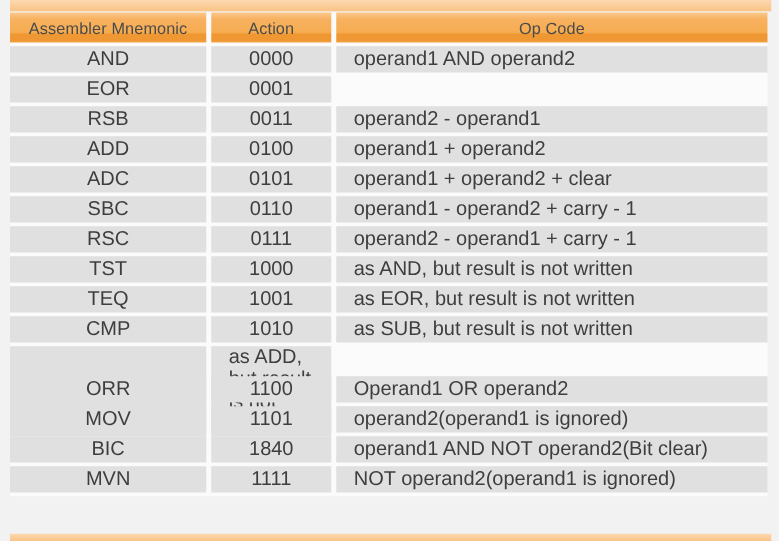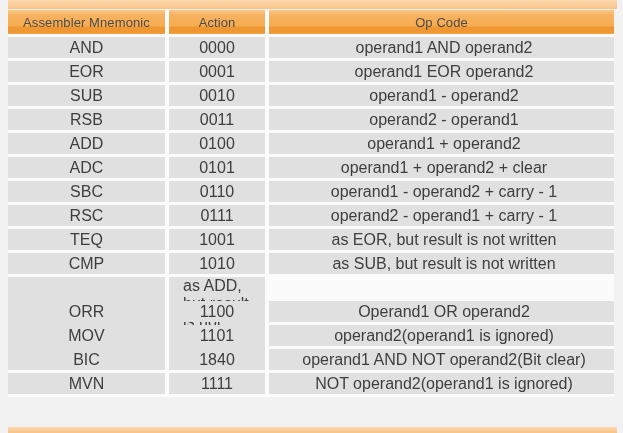--- a/index.html
+++ b/index.html
@@ -41,21 +41,21 @@
     letter-spacing: 0.1px;
   }
   .cell {
     background: #e0e0e0;
     color: #3e3e3e;
     font-size: 16px;
     display: flex; align-items: center;
   }
   .cell.mn, .cell.op { justify-content: center; }
   .cell.ac {
-    justify-content: center;
+    justify-content: flex-start;
     padding: 0 9px 0 14px;
   }
   .anote { text-align: right; }
 </style>
 </head>
 <body>
 
 <div class="strip top"></div>
 
 <div class="table">
@@ -70,34 +70,22 @@
     <div class="cell op">0000</div>
     <div class="cell ac">
       <span class="atext">operand1 AND operand2</span>
       <span class="anote"></span>
     </div>
   </div>
 
   <div class="row">
     <div class="cell mn">EOR</div>
     <div class="cell op">0001</div>
-    <div class="cell ac">
-      <span class="atext">operand1 EOR operand2</span>
-      <span class="anote"></span>
-    </div>
-  </div>
-
-  <div class="row">
-    <div class="cell mn">SUB</div>
-    <div class="cell op">0010</div>
-    <div class="cell ac">
-      <span class="atext">operand1 - operand2</span>
-      <span class="anote"></span>
-    </div>
-  </div>
+  </div>
+
 
   <div class="row">
     <div class="cell mn">RSB</div>
     <div class="cell op">0011</div>
     <div class="cell ac">
       <span class="atext">operand2 - operand1</span>
       <span class="anote"></span>
     </div>
   </div>
 
@@ -130,20 +118,28 @@
 
   <div class="row">
     <div class="cell mn">RSC</div>
     <div class="cell op">0111</div>
     <div class="cell ac">
       <span class="atext">operand2 - operand1 + carry - 1</span>
       <span class="anote"></span>
     </div>
   </div>
 
+  <div class="row">
+    <div class="cell mn">TST</div>
+    <div class="cell op">1000</div>
+    <div class="cell ac">
+      <span class="atext">as AND, but result is not written</span>
+      <span class="anote"></span>
+    </div>
+  </div>
 
   <div class="row">
     <div class="cell mn">TEQ</div>
     <div class="cell op">1001</div>
     <div class="cell ac">
       <span class="atext">as EOR, but result is not written</span>
       <span class="anote"></span>
     </div>
   </div>
 

